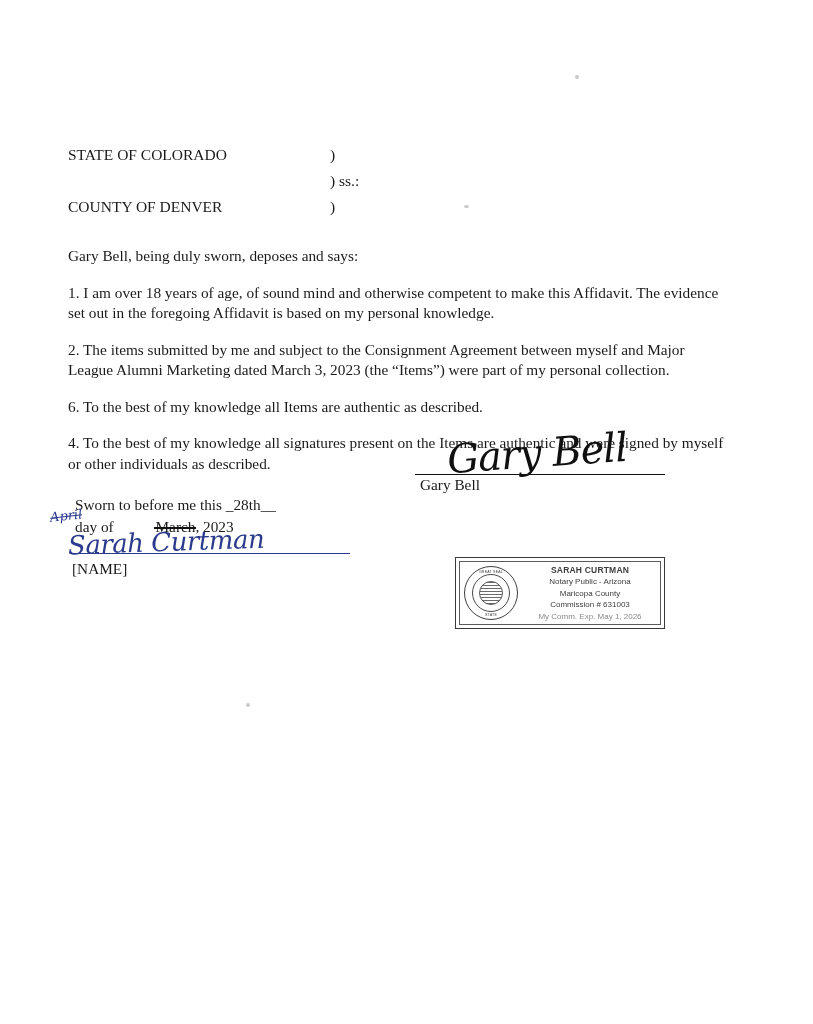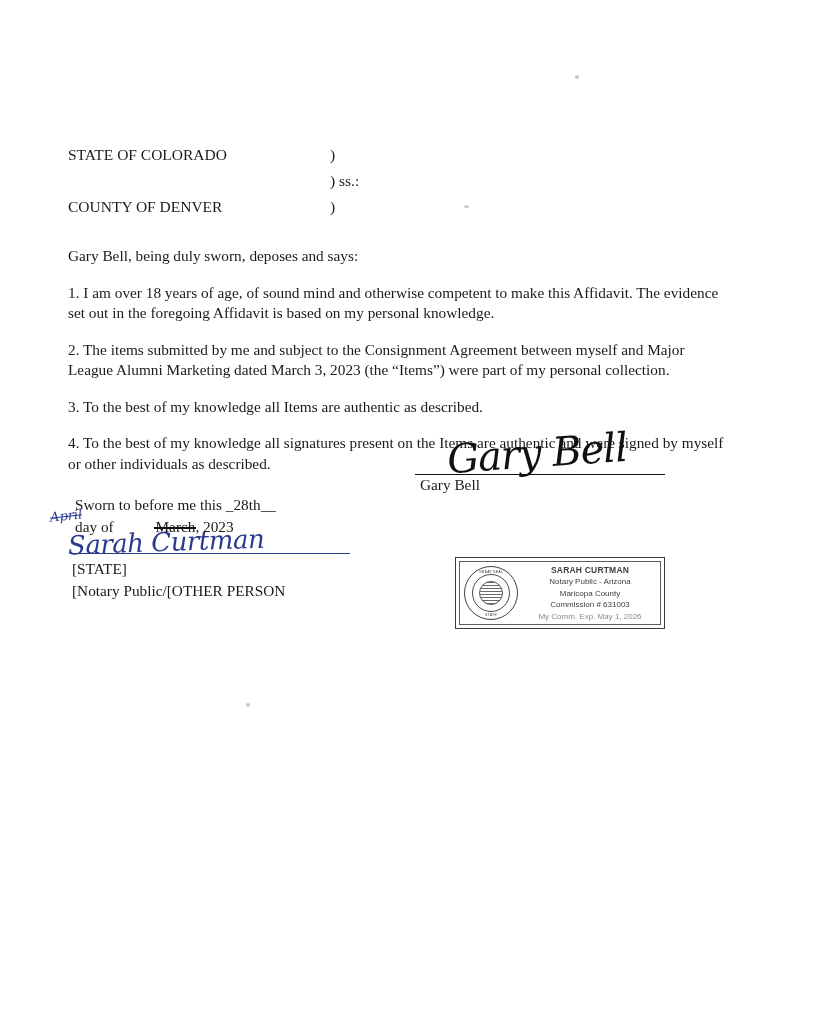--- a/index.html
+++ b/index.html
@@ -267,21 +267,21 @@
     <div class="venue-row">
       <div class="venue-label">COUNTY OF DENVER</div>
       <div class="venue-paren">)</div>
     </div>
   </div>
 
   <div class="body-block">
     <p class="para">Gary Bell, being duly sworn, deposes and says:</p>
     <p class="para">1. I am over 18 years of age, of sound mind and otherwise competent to make this Affidavit. The evidence set out in the foregoing Affidavit is based on my personal knowledge.</p>
     <p class="para">2. The items submitted by me and subject to the Consignment Agreement between myself and Major League Alumni Marketing dated March 3, 2023 (the “Items”) were part of my personal collection.</p>
-    <p class="para">3. To the best of my knowledge all Items are authentic as described.</p>
+    <p class="para">6. To the best of my knowledge all Items are authentic as described.</p>
     <p class="para">4. To the best of my knowledge all signatures present on the Items are authentic and were signed by myself or other individuals as described.</p>
   </div>
 
   <div class="sig-script">Gary Bell</div>
   <div class="sig-line"></div>
   <div class="sig-name">Gary Bell</div>
 
   <div class="notary-block">
     <div class="sworn-line1">Sworn to before me this _28th__</div>
     <div class="sworn-line2">
@@ -290,22 +290,21 @@
   </div>
 
   <div class="hand-month">
     <span class="strike-sm">April</span>
   </div>
 
   <div class="notary-sig-script">Sarah Curtman</div>
   <div class="notary-rule"></div>
 
   <div class="notary-lines">
-    <div>[STATE]</div>
-    <div>[Notary Public/[OTHER PERSON</div>
+    <div>[NAME]</div>
   </div>
 
   <div class="stamp">
     <div class="stamp-inner"></div>
     <div class="stamp-seal">
       <div class="ring"></div>
       <div class="ring2"></div>
       <div class="ring3"></div>
       <div class="seal-text-top">GREAT SEAL</div>
       <div class="seal-text-bottom">STATE</div>

